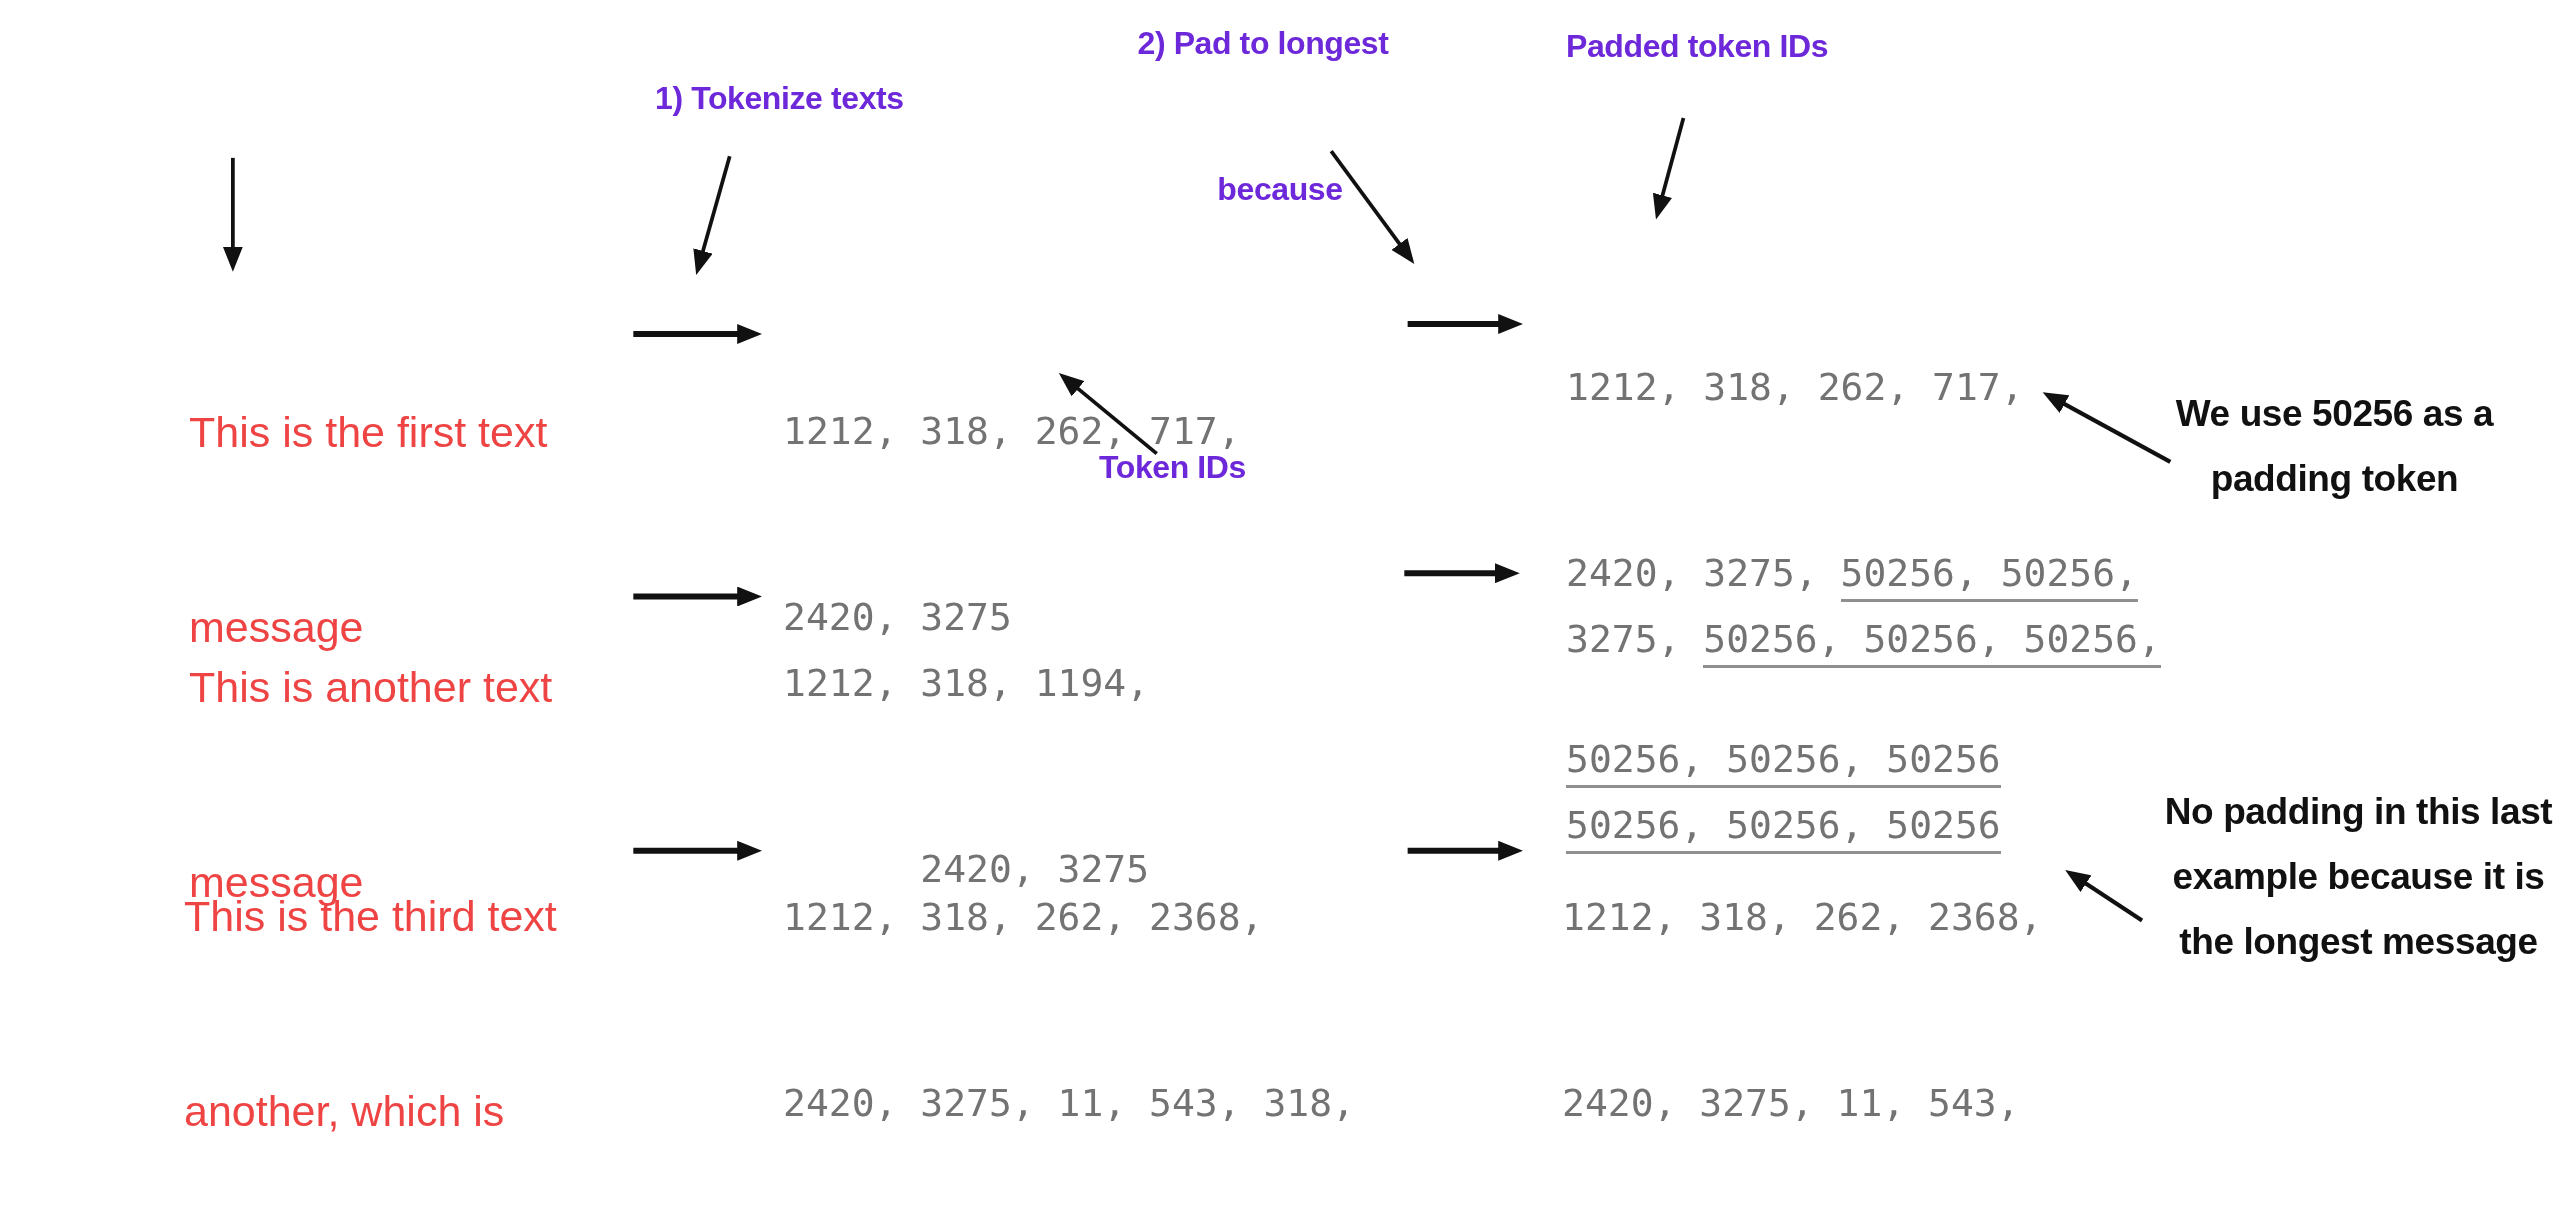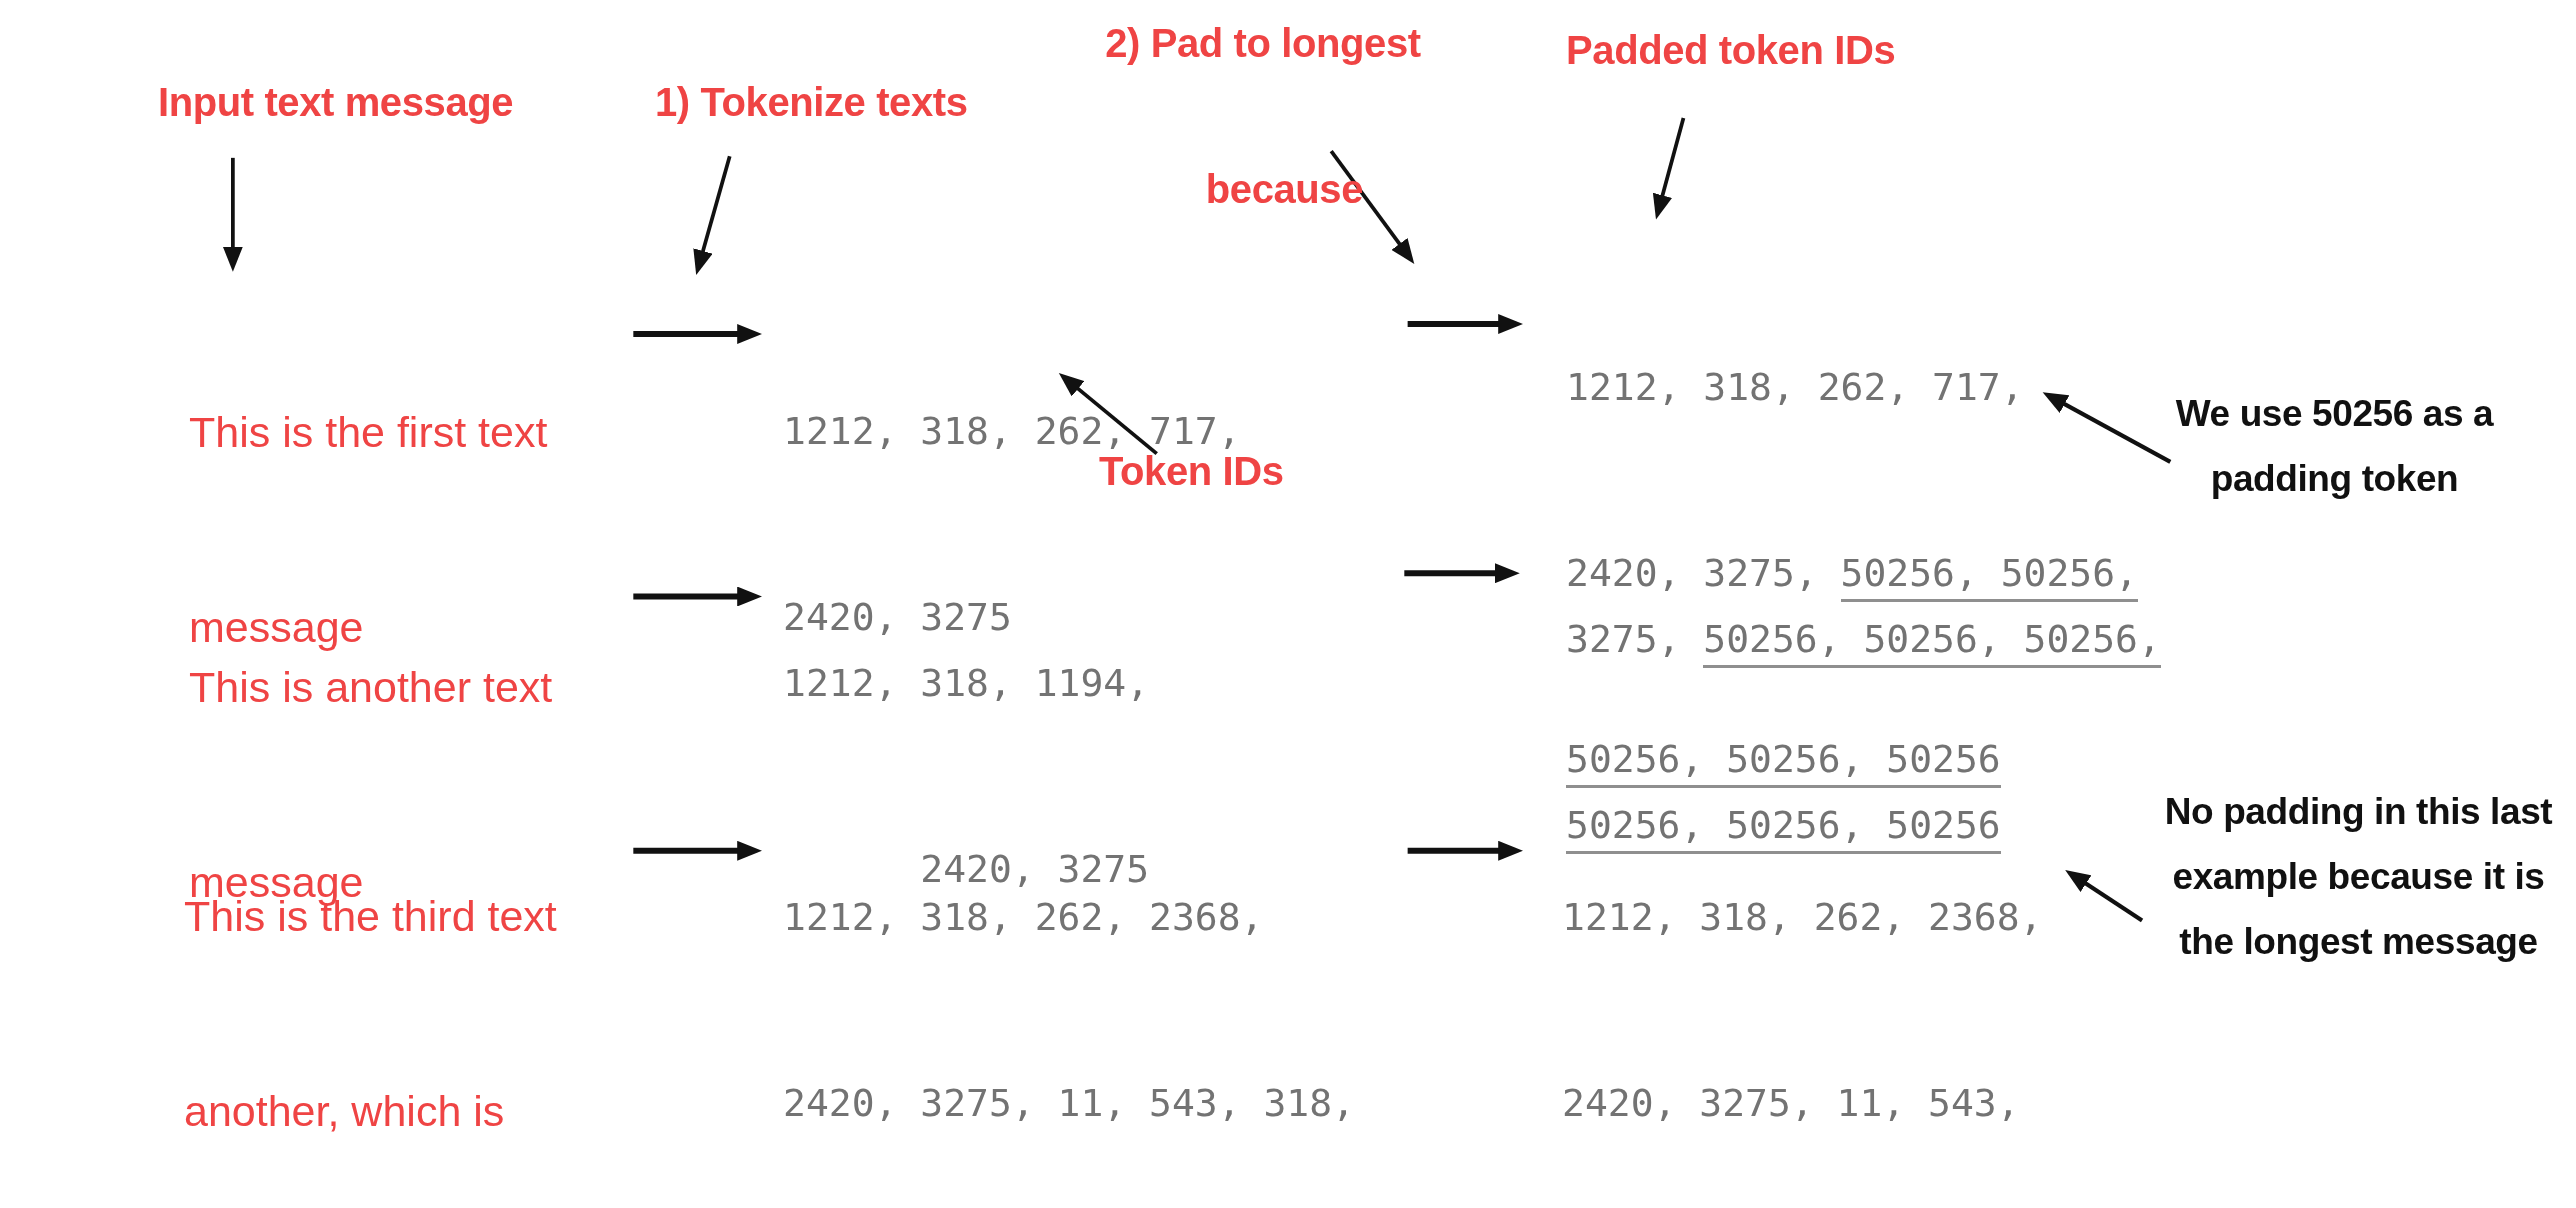--- a/index.html
+++ b/index.html
@@ -7,23 +7,23 @@
     position:relative;
     width:2576px;height:1208px;
     background:#ffffff;
     font-family:"Liberation Sans",sans-serif;
     color:#111111;
     overflow:hidden;
   }
   .toplabel{
     position:absolute;
     font-weight:700;
-    font-size:40px;
+    font-size:32px;
     letter-spacing:-0.4px;
-    color:#ef4444;
+    color:#6d28d9;
     white-space:pre;
   }
   .centered{text-align:center;}
   .ann{
     position:absolute;
     font-weight:700;
     font-size:37px;
     letter-spacing:-0.4px;
     line-height:65px;
     text-align:center;
@@ -79,21 +79,20 @@
     <line class="arrow" x1="762" y1="402" x2="890" y2="402" stroke-width="7" marker-end="url(#ah)"></line>
     <line class="arrow" x1="1694" y1="390" x2="1806" y2="390" stroke-width="7" marker-end="url(#ah)"></line>
     <line class="arrow" x1="762" y1="718" x2="890" y2="718" stroke-width="7" marker-end="url(#ah)"></line>
     <line class="arrow" x1="1690" y1="690" x2="1802" y2="690" stroke-width="7" marker-end="url(#ah)"></line>
     <line class="arrow" x1="762" y1="1024" x2="890" y2="1024" stroke-width="7" marker-end="url(#ah)"></line>
     <line class="arrow" x1="1694" y1="1024" x2="1806" y2="1024" stroke-width="7" marker-end="url(#ah)"></line>
     <line class="arrow" x1="2612" y1="556" x2="2482" y2="485" stroke-width="5" marker-end="url(#ah)"></line>
     <line class="arrow" x1="2578" y1="1108" x2="2508" y2="1062" stroke-width="5" marker-end="url(#ah)"></line>
   </svg>
 
-  <div class="toplabel" style="left:158px;top:80px;">Input text message</div>
   <div class="toplabel" style="left:655px;top:80px;">1) Tokenize texts</div>
   <div class="toplabel centered" style="left:1105px;top:6.6px;width:316px;line-height:73px;"><span>2) Pad to longest</span><br>
     <span>because</span>
   </div>
   <div class="toplabel" style="left:1566px;top:28px;">Padded token IDs</div>
   <div class="toplabel" style="left:1099px;top:449px;">Token IDs</div>
 
   <div class="ann" style="left:2127px;top:381px;width:415px;">
     <div>We use 50256 as a</div>
     <div>padding token</div>

